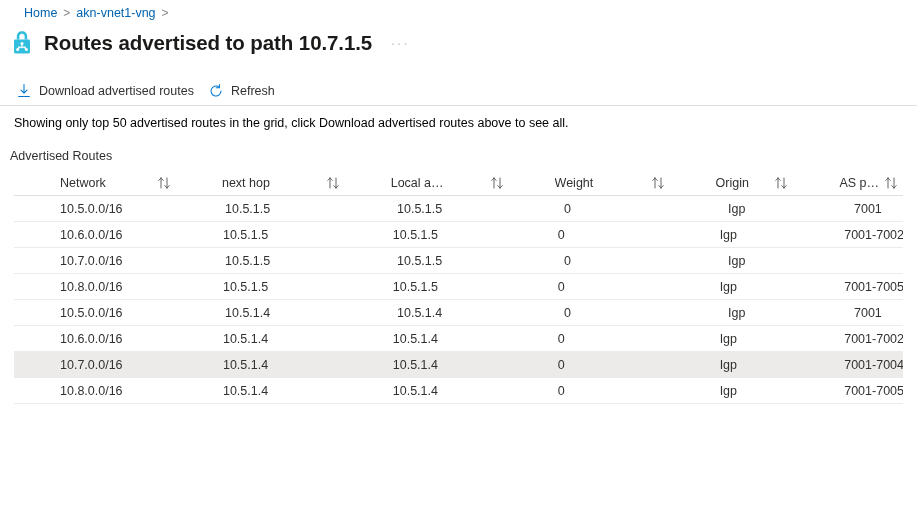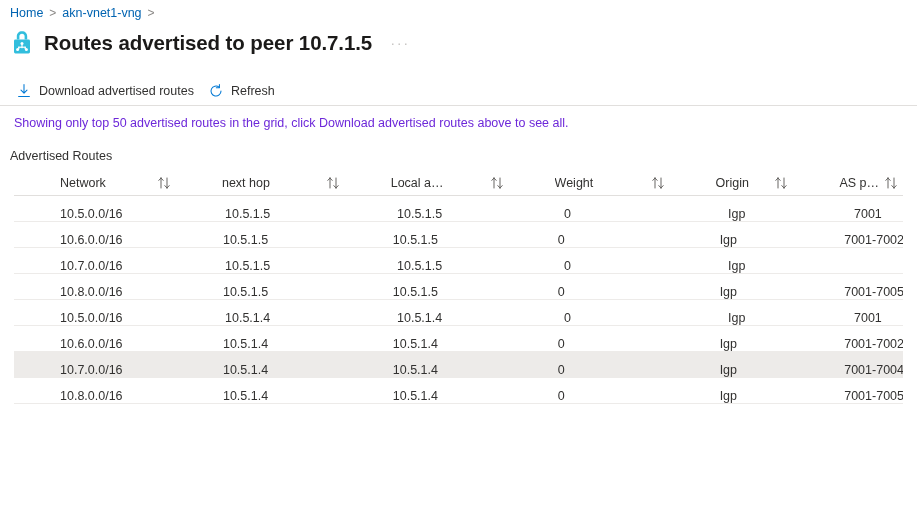--- a/index.html
+++ b/index.html
@@ -13,21 +13,21 @@
     font-family: "Liberation Sans", sans-serif;
     color: #323130;
     overflow: hidden;
     position: relative;
   }
 
   
   .breadcrumb {
     position: absolute;
     top: 5px;
-    left: 10px;
+    left: 24px;
     font-size: 12.5px;
     line-height: 16px;
     display: flex;
     align-items: center;
     white-space: nowrap;
   }
   .crumb-link {
     color: #0063b1;
     text-decoration: none;
     cursor: pointer;
@@ -111,21 +111,21 @@
     height: 1px;
     background: #e1dfdd;
   }
 
   
   .notice {
     position: absolute;
     top: 115px;
     left: 14px;
     font-size: 12.5px;
-    color: #6d28d9;
+    color: #000000;
     line-height: 17px;
     white-space: nowrap;
   }
   .grid-label {
     position: absolute;
     top: 148px;
     left: 10px;
     font-size: 12.5px;
     color: #323130;
     line-height: 17px;
@@ -145,21 +145,21 @@
     border-bottom: 1px solid #edebe9;
     font-size: 12.5px;
     color: #323130;
     box-sizing: border-box;
   }
   .grid-row.header {
     height: 26px;
     color: #323130;
     border-bottom: 1px solid #e1dfdd;
   }
-  .grid-row.body { height: 26px; align-items: flex-end; }
+  .grid-row.body { height: 26px; }
   .grid-row.selected { background: #edebe9; }
 
   .cell {
     display: flex;
     align-items: center;
     box-sizing: border-box;
     overflow: hidden;
     white-space: nowrap;
     margin-left: 40px;
   }
@@ -203,21 +203,21 @@
     <g fill="#ffffff">
       <circle cx="12" cy="13.6" r="1.5"></circle>
       <circle cx="7.6" cy="19.6" r="1.5"></circle>
       <circle cx="16.4" cy="19.6" r="1.5"></circle>
       <rect x="11.4" y="14.6" width="1.2" height="3.6"></rect>
       <rect x="8.2" y="16.6" width="7.6" height="1.2"></rect>
       <rect x="8.2" y="16.8" width="1.2" height="2.2"></rect>
       <rect x="14.6" y="16.8" width="1.2" height="2.2"></rect>
     </g>
   </svg>
-  <h1 class="page-title">Routes advertised to peer 10.7.1.5</h1>
+  <h1 class="page-title">Routes advertised to path 10.7.1.5</h1>
   <span class="title-ellipsis">···</span>
 </div>
 
 <div class="commandbar">
   <button class="cmd-btn">
     <svg class="cmd-ico" viewBox="0 0 16 16">
       <path d="M8 1.6v8.2M8 10.2 5 7.1M8 10.2l3-3.1M2.6 13.4h10.8" stroke="#0078d4" stroke-width="1.05" fill="none" stroke-linecap="round" stroke-linejoin="round"></path>
     </svg>
     <span>Download advertised routes</span>
   </button>

